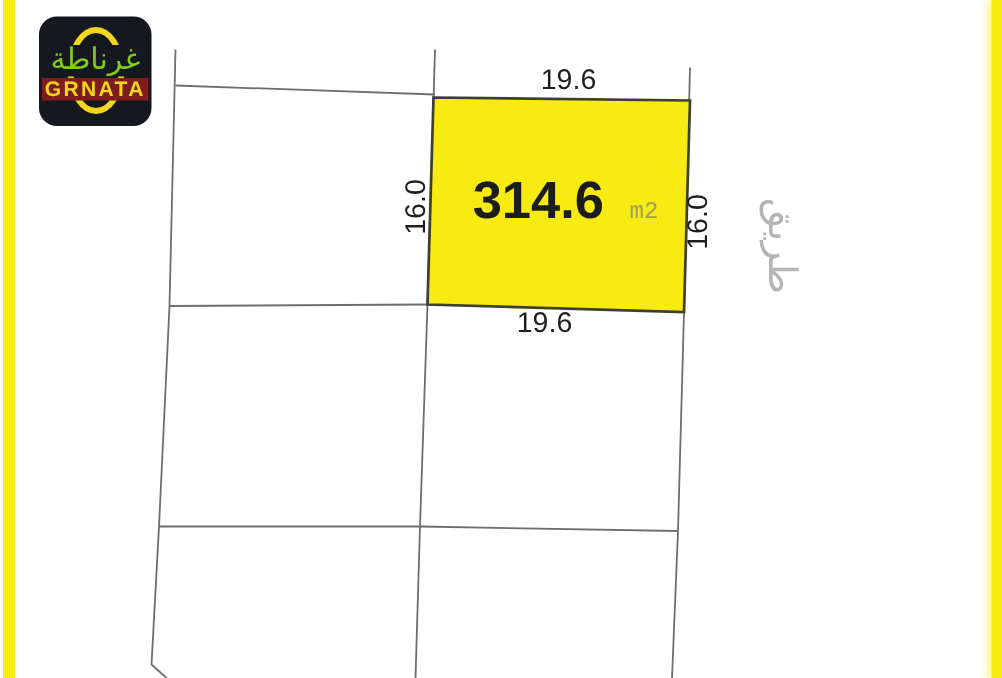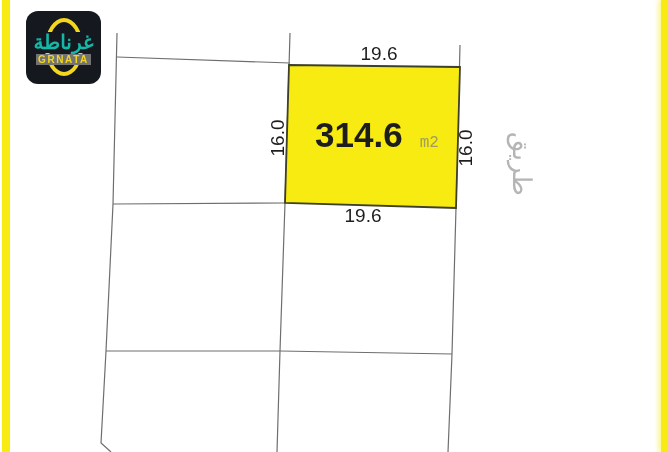--- a/index.html
+++ b/index.html
@@ -48,34 +48,34 @@
     height: 58px;
     transform: translateX(-50%);
     border: 4px solid #f2d71e;
     border-radius: 50%;
     box-sizing: border-box;
   }
   .logo-arabic {
     position: relative;
     z-index: 2;
     background: #15181e;
-    color: #14b8a6;
-    font-weight: bold;
+    color: #84cc16;
+    font-weight: normal;
     font-size: 20px;
     line-height: 1.05;
     padding: 0 2px;
     margin-top: 2px;
   }
   .logo-latin {
     position: relative;
     z-index: 2;
-    background: #737373;
+    background: #7f1d1d;
     color: #f2d71e;
     font-weight: bold;
-    font-size: 10px;
+    font-size: 14px;
     letter-spacing: 1.6px;
     line-height: 1.1;
     padding: 0 2px;
     margin-top: 1px;
   }
 
   
   .plot-svg {
     position: absolute;
     left: 0;

